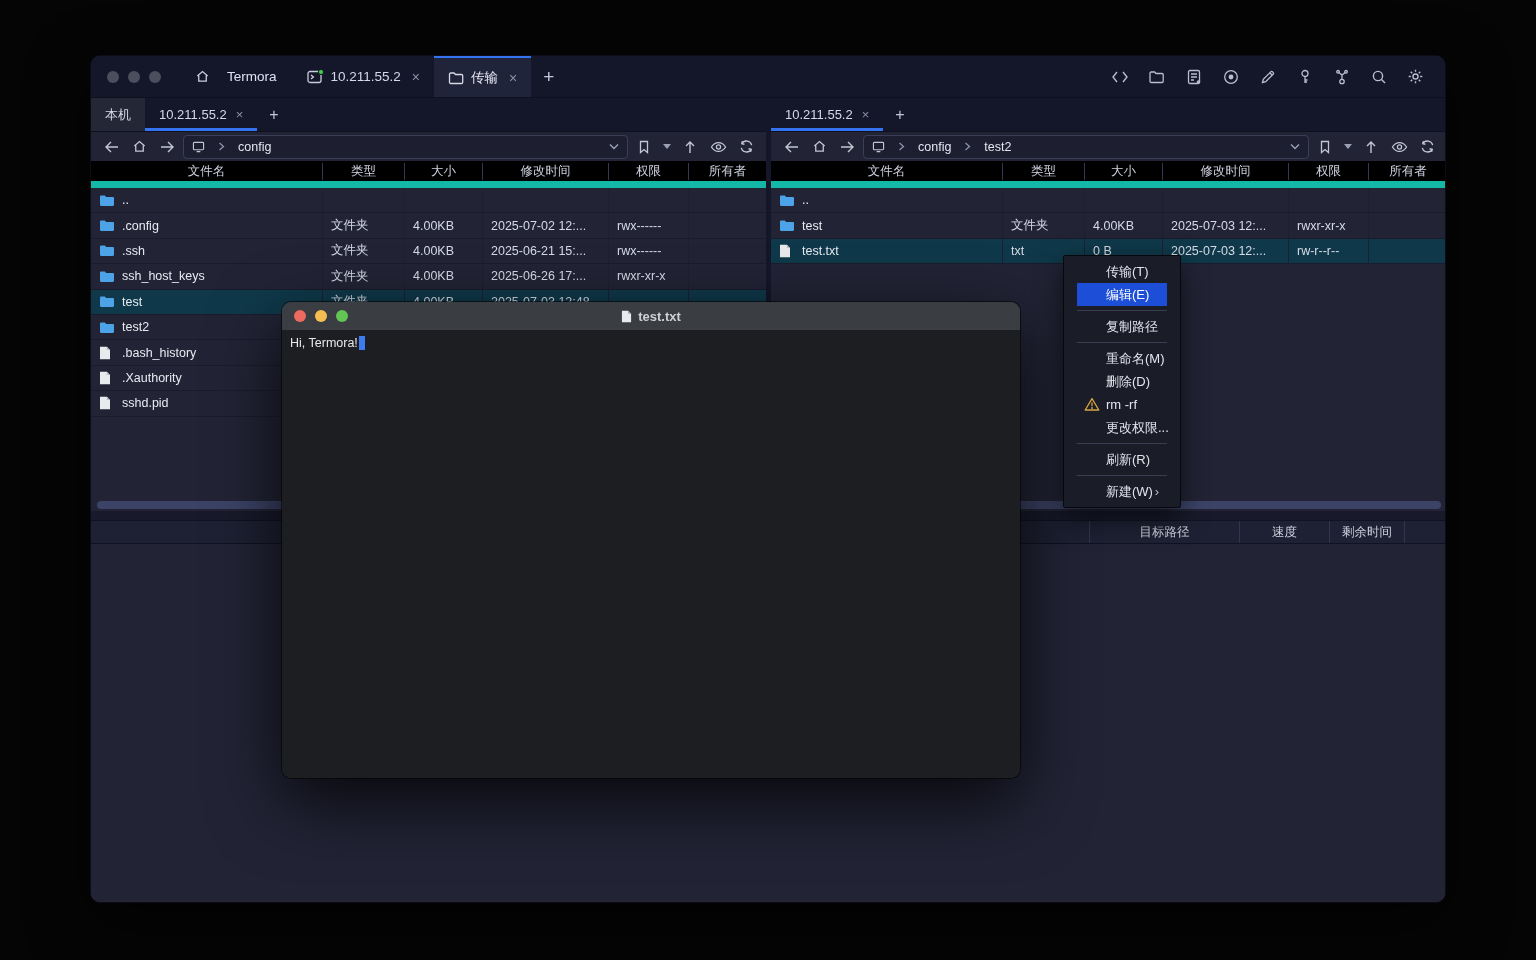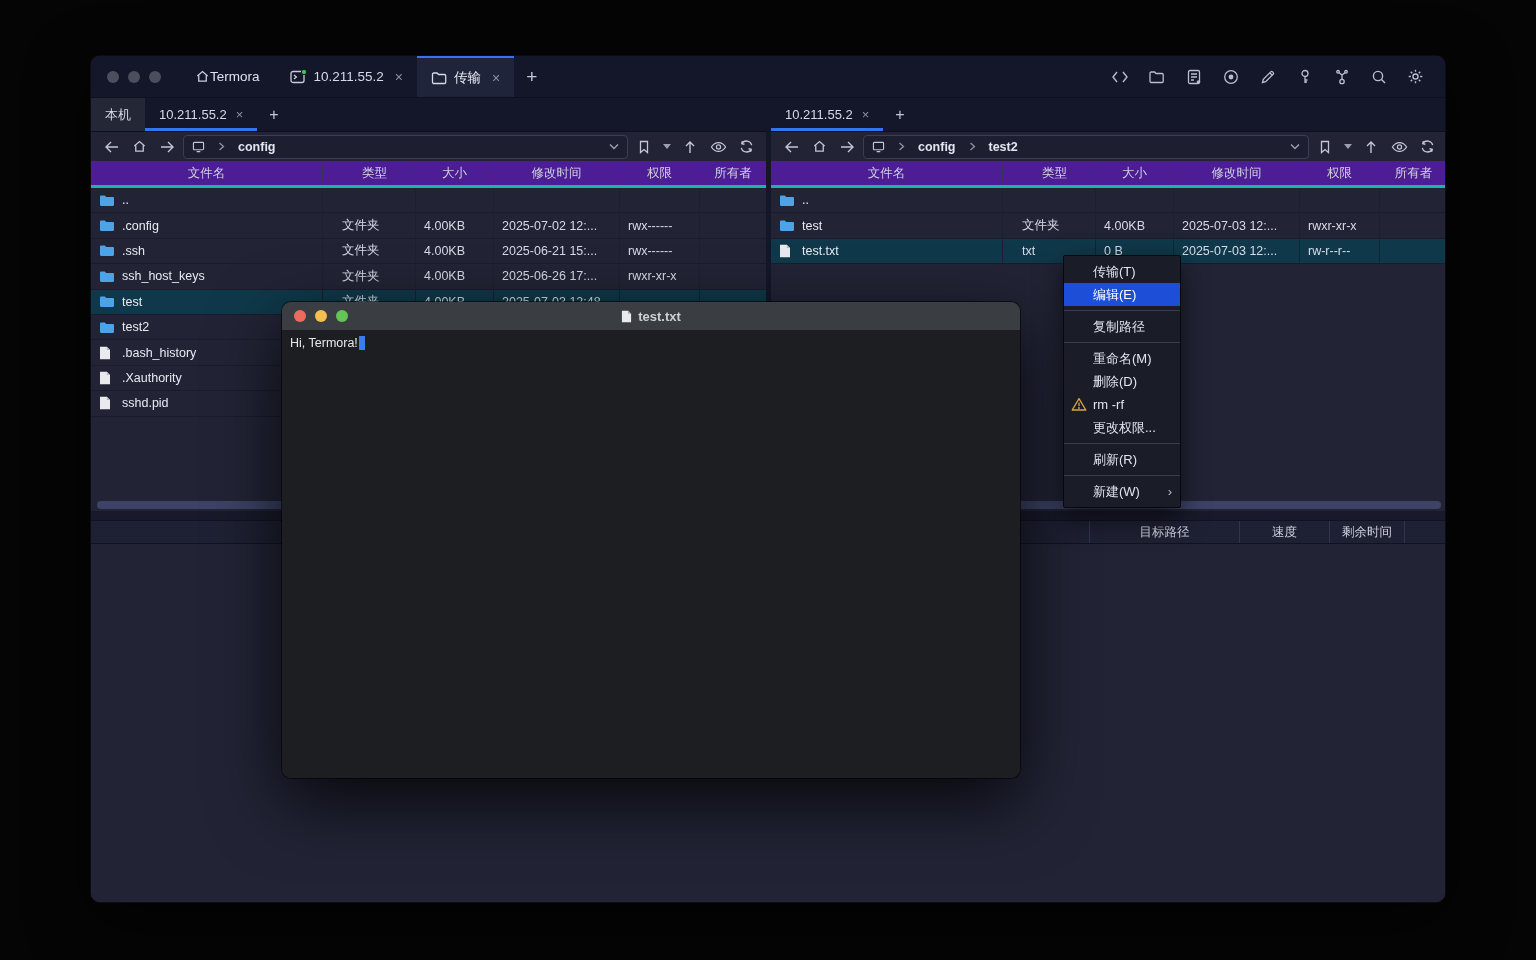--- a/index.html
+++ b/index.html
@@ -10,21 +10,21 @@
   
   .window { position:absolute; left:90px; top:55px; width:1356px; height:848px;
     background:#222436; border-radius:10px; box-shadow:0 18px 60px rgba(0,0,0,.65);
     border:1px solid #0b0c14; overflow:hidden; }
 
   
   .titlebar { position:absolute; left:0; top:0; right:0; height:42px; background:#14172a;
     display:flex; align-items:stretch; border-bottom:1px solid #0e1020; }
   .traffic { display:flex; align-items:center; gap:9px; padding:0 18px 0 16px; }
   .tdot { width:12px; height:12px; border-radius:50%; background:#4b4e5c; }
-  .apptab { display:flex; align-items:center; gap:0; padding:16px 16px; color:#dfe2ee; font-size:13.5px; }
+  .apptab { display:flex; align-items:center; gap:17px; padding:16px 16px; color:#dfe2ee; font-size:13.5px; }
   .ttab { display:flex; align-items:center; gap:7px; padding:0 14px; color:#d6d9e6; font-size:13.5px; position:relative; }
   .ttab .x { color:#8d91a5; font-size:14px; margin-left:4px; }
   .ttab.active { background:#20243a; border-top:2px solid #3574f0; color:#e9ebf5; }
   .plusbtn { display:flex; align-items:center; padding:0 12px; color:#c2c6d6; font-size:19px; }
   .hicons { margin-left:auto; display:flex; align-items:center; gap:10px; padding-right:16px; color:#b9bdcd; }
   .hico { width:27px; height:27px; display:flex; align-items:center; justify-content:center; border-radius:5px; }
 
   
   .panel { position:absolute; top:42px; height:413px; background:#222436; }
   .panel.left  { left:0; width:675px; }
@@ -34,53 +34,53 @@
   .ptabbar { position:relative; height:34px; background:#14172a; border-bottom:1px solid #0e1020;
     display:flex; align-items:stretch; }
   .ptab { display:flex; align-items:center; gap:6px; padding:0 14px; color:#d6d9e6; font-size:13px; position:relative; }
   .ptab.machine { background:#242736; }
   .ptab.active::after { content:""; position:absolute; left:0; right:0; bottom:0; height:3px; background:#3574f0; }
   .ptab .x { color:#8d91a5; font-size:13px; margin-left:3px; }
 
   .toolbar { position:relative; height:29px; display:flex; align-items:center; gap:4px; padding:0 8px; color:#c3c6d4; }
   .tbtn { width:24px; height:22px; display:flex; align-items:center; justify-content:center; border-radius:4px; }
   .crumb { flex:1; height:24px; background:#1d1f31; border:1px solid #3b3e58; border-radius:4px;
-    display:flex; align-items:center; gap:13px; padding:0 8px; color:#dfe2ee; font-size:12.5px;font-weight:bold; }
+    display:flex; align-items:center; gap:13px; padding:0 8px; color:#dfe2ee; font-size:12.5px; }
   .crumb .grow { flex:1; }
   .crumbseg { color:#e3e5f0; }
 
   
-  .fthead { display:flex; height:27px; background:#4c1d95; border-bottom:3px solid #14b8a6;align-items:center; }
+  .fthead { display:flex; height:27px; background:#000000; border-bottom:7px solid #14b8a6;align-items:center; }
   .fth { display:flex; align-items:center; justify-content:center; color:#d0d3e0; font-size:12.5px;
     border-right:1px solid #343754; }
   .fth:last-child { border-right:none; }
   .frow { display:flex; height:25.4px; border-bottom:1px solid #1a1c2c; }
   .frow.selected { background:#0f394a; }
   .fc { display:flex; align-items:center; padding:0 8px; color:#d7dae6; font-size:12.5px;
     border-right:1px solid #1e2032; overflow:hidden; white-space:nowrap; }
   .fc:last-child { border-right:none; }
   .fc.name { gap:7px; color:#e8eaf2; }
   .fic { display:flex; width:16px; flex:0 0 16px; }
   
-  .cw0{width:232px;} .cw1{width:82px;margin-left:11px;} .cw2{width:78px;} .cw3{width:126px;} .cw4{width:80px;} .cw5{flex:1;}
+  .cw0{width:232px;} .cw1{width:82px;} .cw2{width:78px;} .cw3{width:126px;} .cw4{width:80px;} .cw5{flex:1;}
 
   .hscroll { position:absolute; bottom:2px; left:6px; right:6px; height:8px; border-radius:4px; background:#3c4366; }
 
   
   .splitter { position:absolute; left:0; top:455px; width:100%; height:9px; background:#181a2b; }
   .xferhead { position:absolute; left:0; top:464px; width:100%; height:24px; background:#1e2133;
     display:flex; border-top:1px solid #101222; border-bottom:1px solid #101222; }
   .xh { display:flex; align-items:center; justify-content:center; color:#cfd2e0; font-size:12.5px; }
   .xh.sep { border-left:1px solid #323550; }
   .xferbody { position:absolute; left:0; top:488px; bottom:0; width:100%; background:#222436; }
 
   
   .ctxmenu { position:absolute; left:1063px; top:255px; width:118px; background:#1a1c27;
     border:1px solid #07080c; border-radius:2px; box-shadow:0 10px 28px rgba(0,0,0,.6);
-    padding:4px 0; z-index:60; }
+    padding:4px 13px; z-index:60; }
   .mi { position:relative; height:23px; display:flex; align-items:center; padding-left:29px; padding-right:8px;
     color:#e2e4ee; font-size:13px; white-space:nowrap; }
   .mi.hl { background:#1d4ed8; color:#ffffff; }
   .mi .gutter { position:absolute; left:7px; top:4px; width:16px; height:15px; }
   .mi .sub { margin-left:auto; color:#b7bbcb; }
   .msep { height:1px; background:#3a3d50; margin:4px 0; }
 
   
   .editor { position:absolute; left:282px; top:302px; width:738px; height:476px; border-radius:9px;
     box-shadow:0 24px 70px rgba(0,0,0,.8), 0 0 0 1px rgba(0,0,0,.55); overflow:hidden; z-index:50; }

